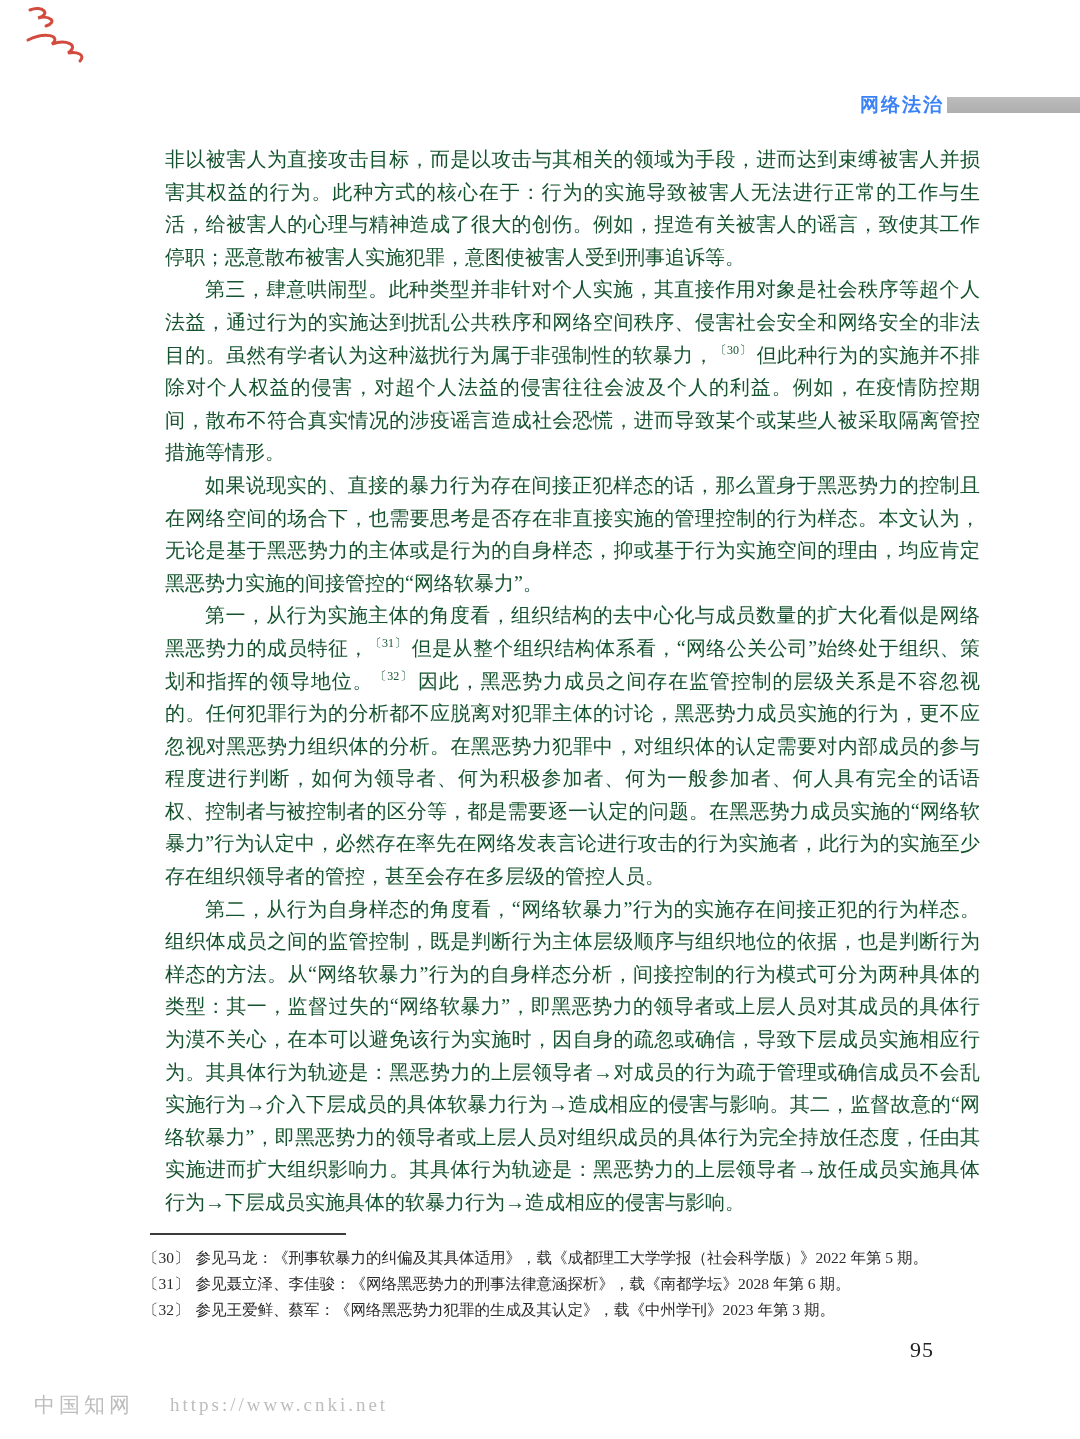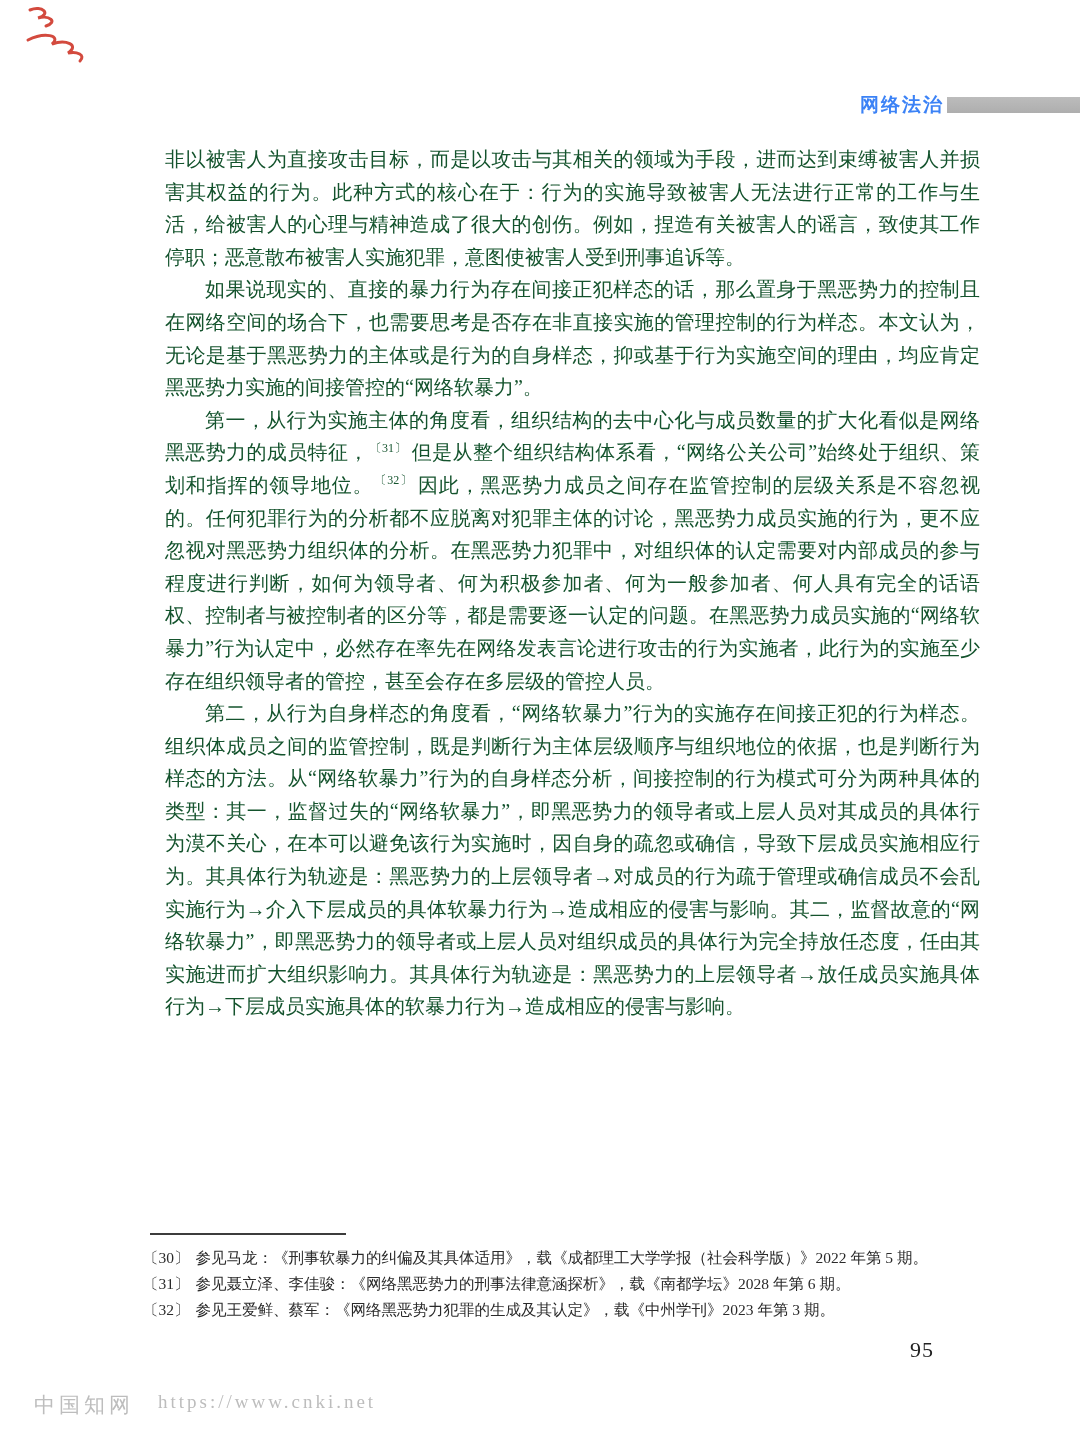--- a/index.html
+++ b/index.html
@@ -46,44 +46,45 @@
   .fn-marker{flex:0 0 45px;}
   .fn-text{flex:1;margin-left:6px;}
 
   .page-number{
     position:absolute;left:910px;top:1337px;
     font-size:22px;color:#222;letter-spacing:1px;
   }
 
   
   .watermark{
-    position:absolute;left:34px;top:1391px;display:flex;align-items:flex-start;
+    position:absolute;left:34px;top:1391px;display:flex;align-items:center;
     color:#bdbdbd;
   }
   .wm-name{font-size:21px;letter-spacing:4px;}
-  .wm-url{font-size:19px;letter-spacing:3px;margin-left:24px;
+  .wm-url{font-size:19px;letter-spacing:3px;margin-left:36px;
     font-family:"Liberation Serif","DejaVu Serif",serif;}
 </style>
 </head>
 <body>
 
 <div class="page">
 
   <svg class="red-marks" viewBox="0 0 88 64" aria-hidden="true">
     <g fill="none" stroke="#cc2b1d" stroke-width="3" stroke-linecap="round" opacity="0.85">
       <path d="M10,8 C22,3 32,12 18,16 C30,13 38,20 26,24"></path>
       <path d="M8,38 C24,30 42,33 32,42 C46,37 60,43 48,51 C57,49 66,53 60,59"></path>
     </g>
   </svg>
 
   <span class="header-label">网络法治</span>
   <span class="header-bar"></span>
 
   <div class="content">
     <p class="noindent">非以被害人为直接攻击目标，而是以攻击与其相关的领域为手段，进而达到束缚被害人并损害其权益的行为。此种方式的核心在于：行为的实施导致被害人无法进行正常的工作与生活，给被害人的心理与精神造成了很大的创伤。例如，捏造有关被害人的谣言，致使其工作停职；恶意散布被害人实施犯罪，意图使被害人受到刑事追诉等。</p>
+    <p><span>第三，肆意哄闹型。此种类型并非针对个人实施，其直接作用对象是社会秩序等超个人法益，通过行为的实施达到扰乱公共秩序和网络空间秩序、侵害社会安全和网络安全的非法目的。虽然有学者认为这种滋扰行为属于非强制性的软暴力，</span><sup class="fnref">〔30〕</sup><span>但此种行为的实施并不排除对个人权益的侵害，对超个人法益的侵害往往会波及个人的利益。例如，在疫情防控期间，散布不符合真实情况的涉疫谣言造成社会恐慌，进而导致某个或某些人被采取隔离管控措施等情形。</span></p>
     <p>如果说现实的、直接的暴力行为存在间接正犯样态的话，那么置身于黑恶势力的控制且在网络空间的场合下，也需要思考是否存在非直接实施的管理控制的行为样态。本文认为，无论是基于黑恶势力的主体或是行为的自身样态，抑或基于行为实施空间的理由，均应肯定黑恶势力实施的间接管控的“网络软暴力”。</p>
     <p><span>第一，从行为实施主体的角度看，组织结构的去中心化与成员数量的扩大化看似是网络黑恶势力的成员特征，</span><sup class="fnref">〔31〕</sup><span>但是从整个组织结构体系看，“网络公关公司”始终处于组织、策划和指挥的领导地位。</span><sup class="fnref">〔32〕</sup><span>因此，黑恶势力成员之间存在监管控制的层级关系是不容忽视的。任何犯罪行为的分析都不应脱离对犯罪主体的讨论，黑恶势力成员实施的行为，更不应忽视对黑恶势力组织体的分析。在黑恶势力犯罪中，对组织体的认定需要对内部成员的参与程度进行判断，如何为领导者、何为积极参加者、何为一般参加者、何人具有完全的话语权、控制者与被控制者的区分等，都是需要逐一认定的问题。在黑恶势力成员实施的“网络软暴力”行为认定中，必然存在率先在网络发表言论进行攻击的行为实施者，此行为的实施至少存在组织领导者的管控，甚至会存在多层级的管控人员。</span></p>
     <p>第二，从行为自身样态的角度看，“网络软暴力”行为的实施存在间接正犯的行为样态。组织体成员之间的监管控制，既是判断行为主体层级顺序与组织地位的依据，也是判断行为样态的方法。从“网络软暴力”行为的自身样态分析，间接控制的行为模式可分为两种具体的类型：其一，监督过失的“网络软暴力”，即黑恶势力的领导者或上层人员对其成员的具体行为漠不关心，在本可以避免该行为实施时，因自身的疏忽或确信，导致下层成员实施相应行为。其具体行为轨迹是：黑恶势力的上层领导者→对成员的行为疏于管理或确信成员不会乱实施行为→介入下层成员的具体软暴力行为→造成相应的侵害与影响。其二，监督故意的“网络软暴力”，即黑恶势力的领导者或上层人员对组织成员的具体行为完全持放任态度，任由其实施进而扩大组织影响力。其具体行为轨迹是：黑恶势力的上层领导者→放任成员实施具体行为→下层成员实施具体的软暴力行为→造成相应的侵害与影响。</p>
   </div>
 
   <div class="footnotes">
     <div class="fn-rule"></div>
     <div class="footnote">
       <span class="fn-marker">〔30〕</span>
       <span class="fn-text">参见马龙：《刑事软暴力的纠偏及其具体适用》，载《成都理工大学学报（社会科学版）》2022 年第 5 期。</span>

